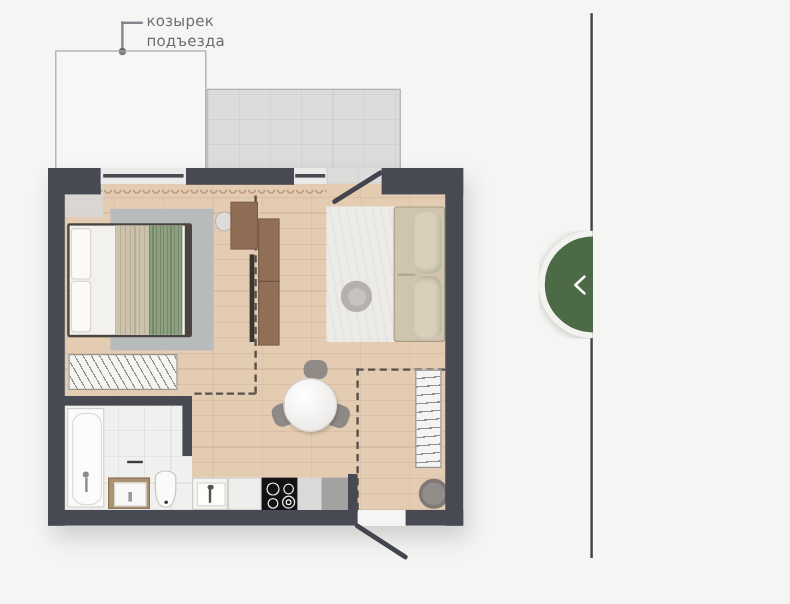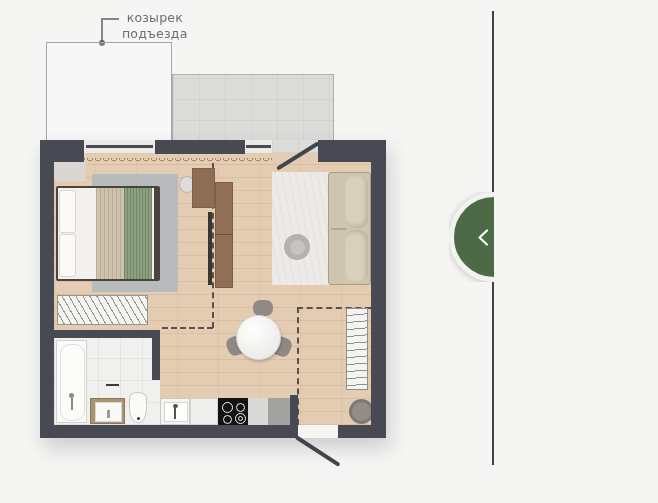--- a/index.html
+++ b/index.html
@@ -1,20 +1,20 @@
 <!DOCTYPE html>
 <html><head>
 <meta charset="utf-8">
 <style>
   html,body{margin:0;padding:0;}
   body{font-family:"DejaVu Sans","Liberation Sans",sans-serif;background:#f5f6f4;}
   #stage{position:relative;width:658px;height:503px;background:#f5f6f4;overflow:hidden;}
   .abs{position:absolute;}
   
-  .note{font-size:12.5px;line-height:1.3;color:#6b6f73;letter-spacing:.2px;text-align:center;}
+  .note{font-size:12.5px;line-height:1.3;color:#6b6f73;letter-spacing:.2px;}
   
   #plan{position:absolute;left:40px;top:140px;width:346px;height:298px;box-shadow:4px 10px 18px rgba(70,70,70,.22);}
   .wall{position:absolute;background:#474a52;}
   .wood{background-color:#e4ccb3;background-image:
     repeating-linear-gradient(0deg, rgba(130,92,60,.12) 0 1px, transparent 1px 13px),
     repeating-linear-gradient(90deg, rgba(130,92,60,.07) 0 1px, transparent 1px 41px);}
   .balconyfill{background-color:#dcdcda;background-image:
     repeating-linear-gradient(0deg, rgba(0,0,0,.045) 0 1px, transparent 1px 21px),
     repeating-linear-gradient(90deg, rgba(0,0,0,.045) 0 1px, transparent 1px 26px);}
   .tile{background-color:#f0f0ee;background-image:

